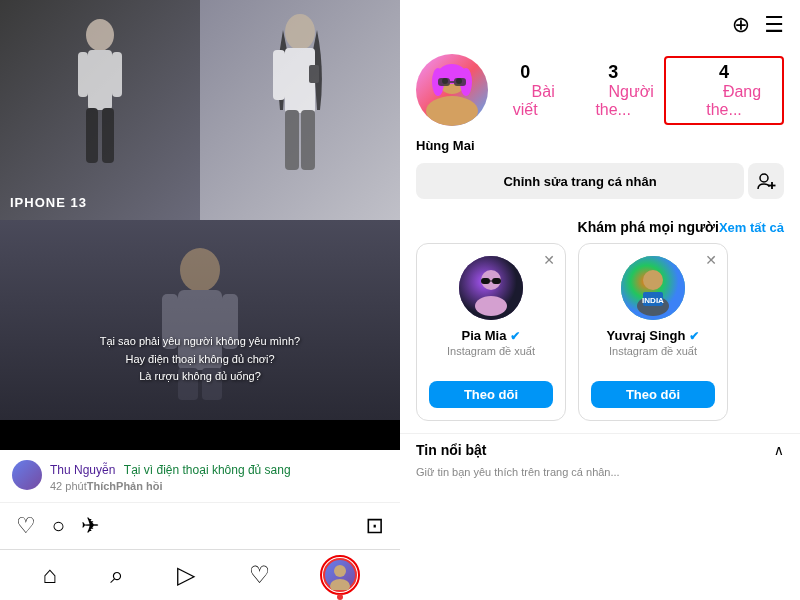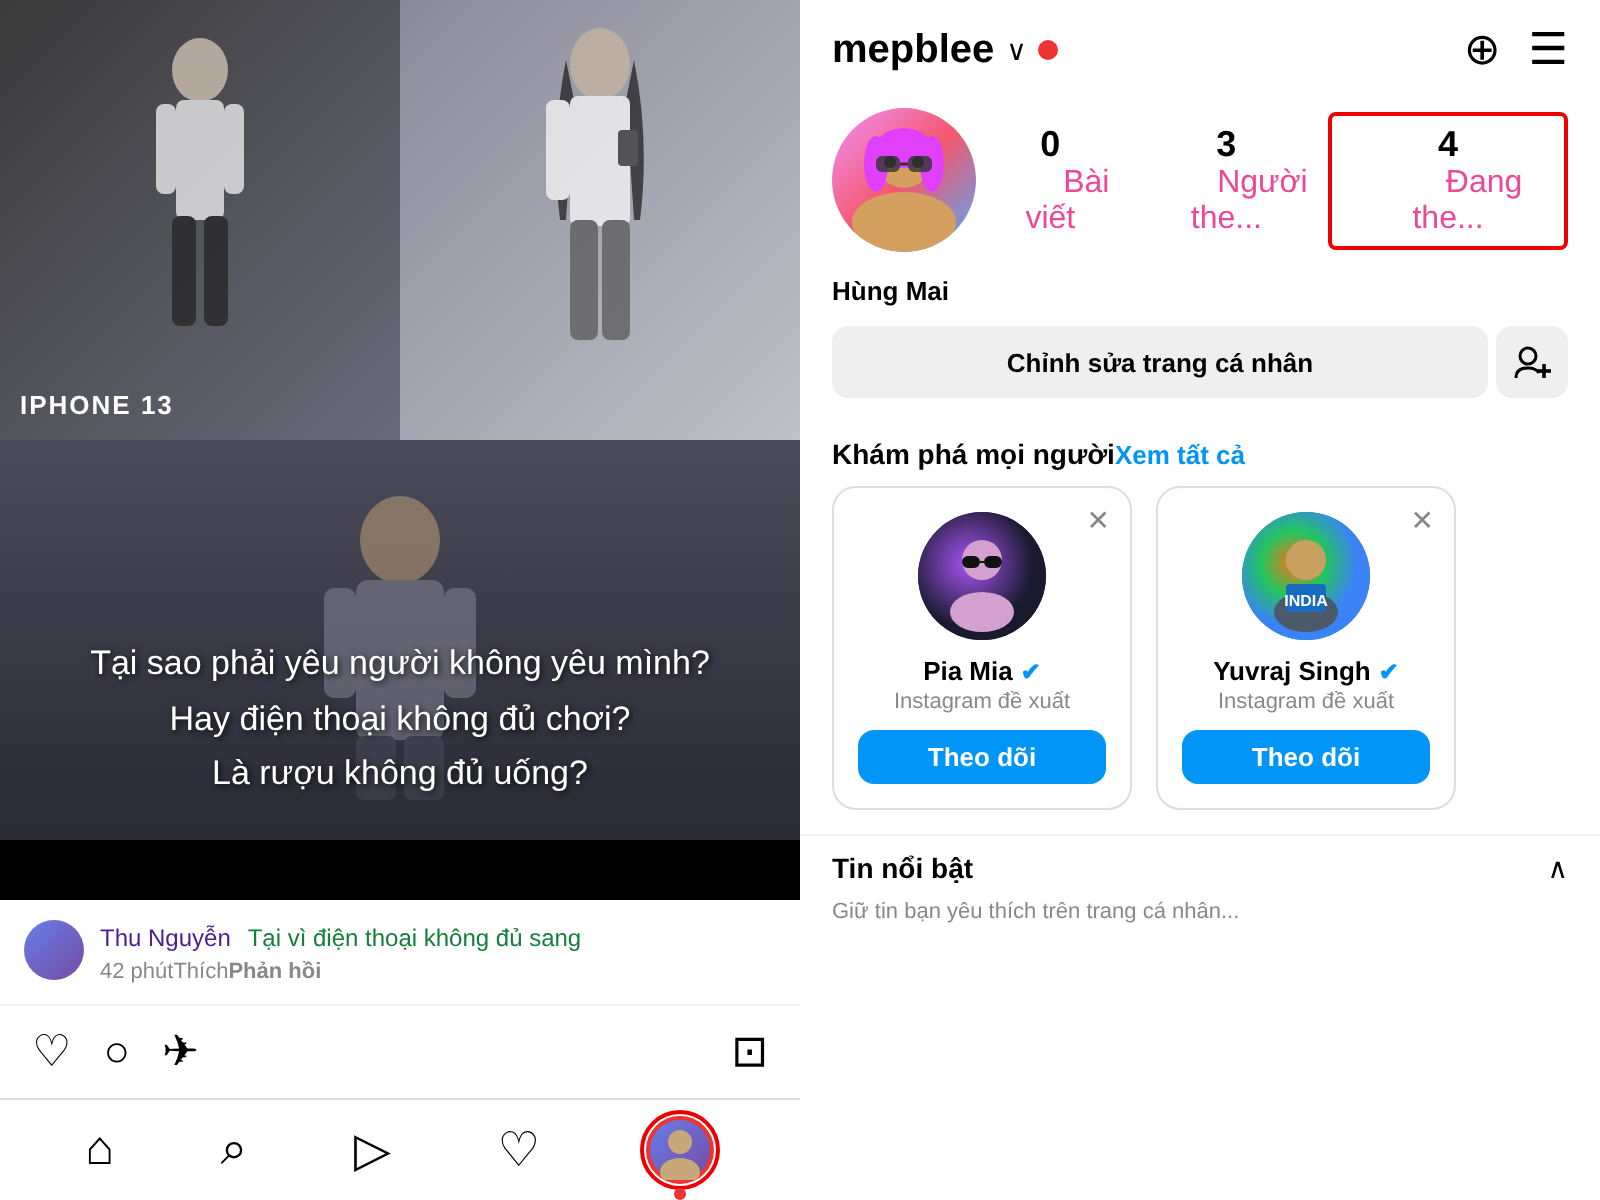--- a/index.html
+++ b/index.html
@@ -68,26 +68,26 @@
       height: 200px;
       background: linear-gradient(180deg, #4a4a5a 0%, #2a2a35 100%);
       position: relative;
       display: flex;
       align-items: center;
       justify-content: center;
     }
 
     .post-caption-overlay {
       position: absolute;
-      bottom: 20px;
+      bottom: 34px;
       left: 20px;
       right: 20px;
       color: white;
       text-align: center;
-      font-size: 17px;
+      font-size: 11px;
       line-height: 1.6;
       text-shadow: 1px 1px 3px rgba(0,0,0,0.8);
     }
 
     .comment-section {
       background: white;
       padding: 10px 12px;
       display: flex;
       align-items: flex-start;
       gap: 8px;
@@ -330,21 +330,21 @@
       display: flex;
       align-items: center;
       justify-content: center;
       color: #000;
     }
 
     .section-header {
       padding: 8px 16px;
       display: flex;
       align-items: center;
-      justify-content: flex-start;
+      justify-content: flex-end;
     }
 
     .section-title {
       font-size: 14px;
       font-weight: 600;
       color: #000;
     }
 
     .section-link {
       font-size: 13px;
@@ -411,21 +411,21 @@
       font-size: 12px;
     }
 
     .suggestion-sub {
       font-size: 11px;
       color: #888;
       margin-top: 2px;
     }
 
     .btn-follow {
-      margin-top: 8px;
+      margin-top: 24px;
       width: 100%;
       padding: 6px 0;
       background: #0095f6;
       color: white;
       border: none;
       border-radius: 8px;
       font-size: 13px;
       font-weight: 600;
       cursor: pointer;
     }
@@ -520,21 +520,21 @@
     </div>
   </div>
 
   <div class="comment-section">
     <div class="comment-avatar"></div>
     <div class="comment-content">
       <span class="comment-username">Thu Nguyễn</span>
       <span class="comment-text" style="margin-left:4px">Tại vì điện thoại không đủ sang</span>
       <div class="comment-meta">
         <span>42 phút</span>
-        <span style="cursor:pointer;font-weight:400">Thích</span>
+        <span style="cursor:pointer;font-weight:700">Thích</span>
         <span style="cursor:pointer;font-weight:600">Phản hồi</span>
       </div>
     </div>
   </div>
 
   <div class="post-actions">
     <span class="action-icon">♡</span>
     <span class="action-icon">○</span>
     <span class="action-icon">✈</span>
     <span class="action-icon-bookmark">⊡</span>
@@ -553,25 +553,20 @@
         </svg>
       </div>
       <div class="nav-dot"></div>
     </div>
   </div>
 </div>
 
 <div class="right-panel">
 
   <div class="profile-header">
-    <div class="profile-username-row">
-      <span class="profile-username">mepblee</span>
-      <span class="dropdown-arrow">∨</span>
-      <span class="status-dot"></span>
-    </div>
     <div class="header-actions">
       <span class="header-icon">⊕</span>
       <span class="header-icon">☰</span>
     </div>
   </div>
 
   <div class="profile-stats">
     <div class="profile-avatar-large">
       <svg width="72" height="72" viewBox="0 0 72 72">
         <circle cx="36" cy="26" r="14" fill="#d4a060"></circle>

